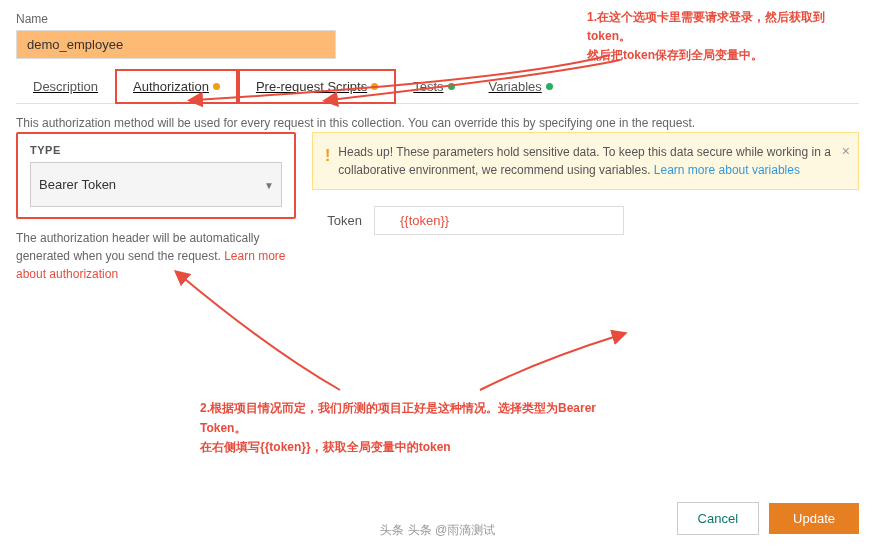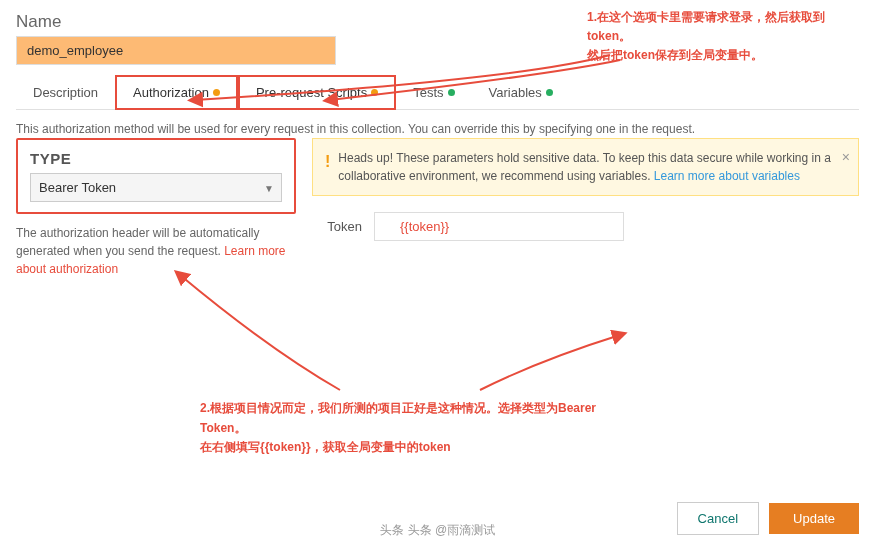--- a/index.html
+++ b/index.html
@@ -19,41 +19,42 @@
       background: #fff;
       position: relative;
       padding: 12px 16px;
     }
 
     .name-section {
       margin-bottom: 10px;
     }
 
     .name-label {
-      font-size: 17px;
+      font-size: 12px;
       color: #666;
       margin-bottom: 4px;
     }
 
     .name-input {
       border: 1px solid #ddd;
       padding: 6px 10px;
       font-size: 13px;
       color: #333;
       width: 320px;
       outline: none;
       background: #fdba74;
     }
 
     .tabs {
       display: flex;
       align-items: center;
       border-bottom: 1px solid #e0e0e0;
       margin-bottom: 10px;
       gap: 0;
+      text-decoration: underline;
     }
 
     .tab {
       padding: 8px 16px;
       font-size: 13px;
       color: #555;
       cursor: pointer;
       border: 1px solid transparent;
       position: relative;
       display: flex;
@@ -102,34 +103,34 @@
     }
 
     .type-box {
       border: 2px solid #e74c3c;
       padding: 10px 12px;
       margin-bottom: 10px;
       border-radius: 2px;
     }
 
     .type-label {
-      font-size: 15px;
+      font-size: 11px;
       font-weight: bold;
       color: #555;
       margin-bottom: 6px;
       letter-spacing: 0.5px;
     }
 
     .type-select-wrapper {
       position: relative;
     }
 
     .type-select-wrapper select {
       width: 100%;
-      padding: 6px 8px;
+      padding: 14px 8px;
       border: 1px solid #ccc;
       background: #f5f5f5;
       font-size: 13px;
       color: #333;
       appearance: none;
       cursor: pointer;
     }
 
     .type-select-wrapper::after {
       content: '▼';

